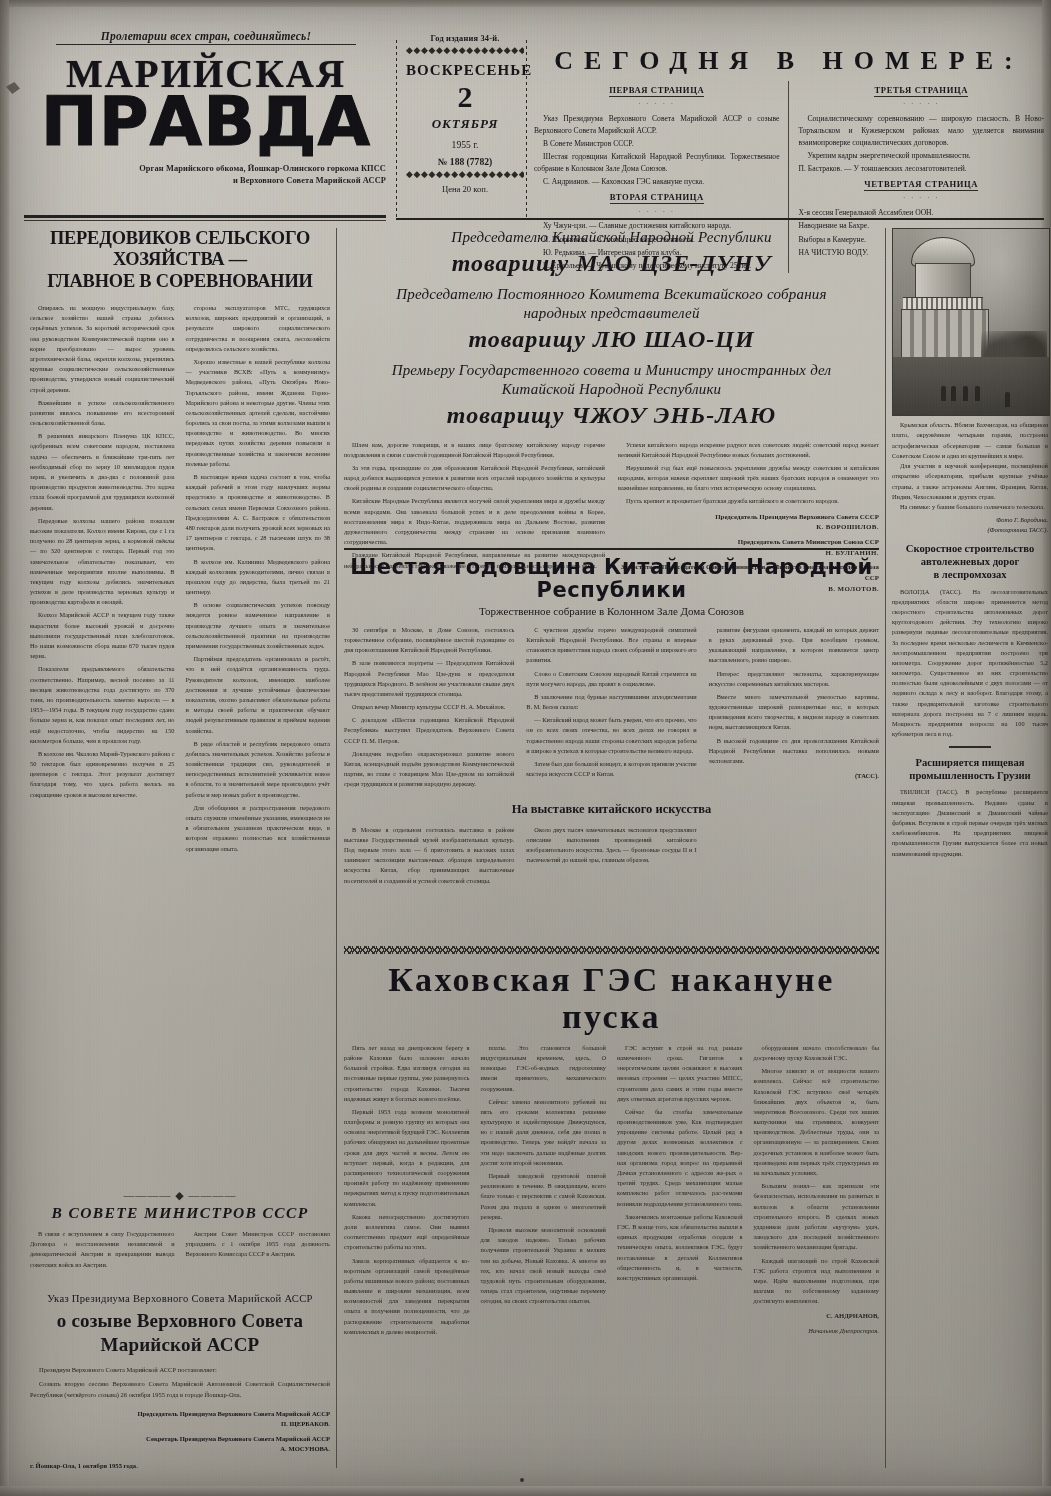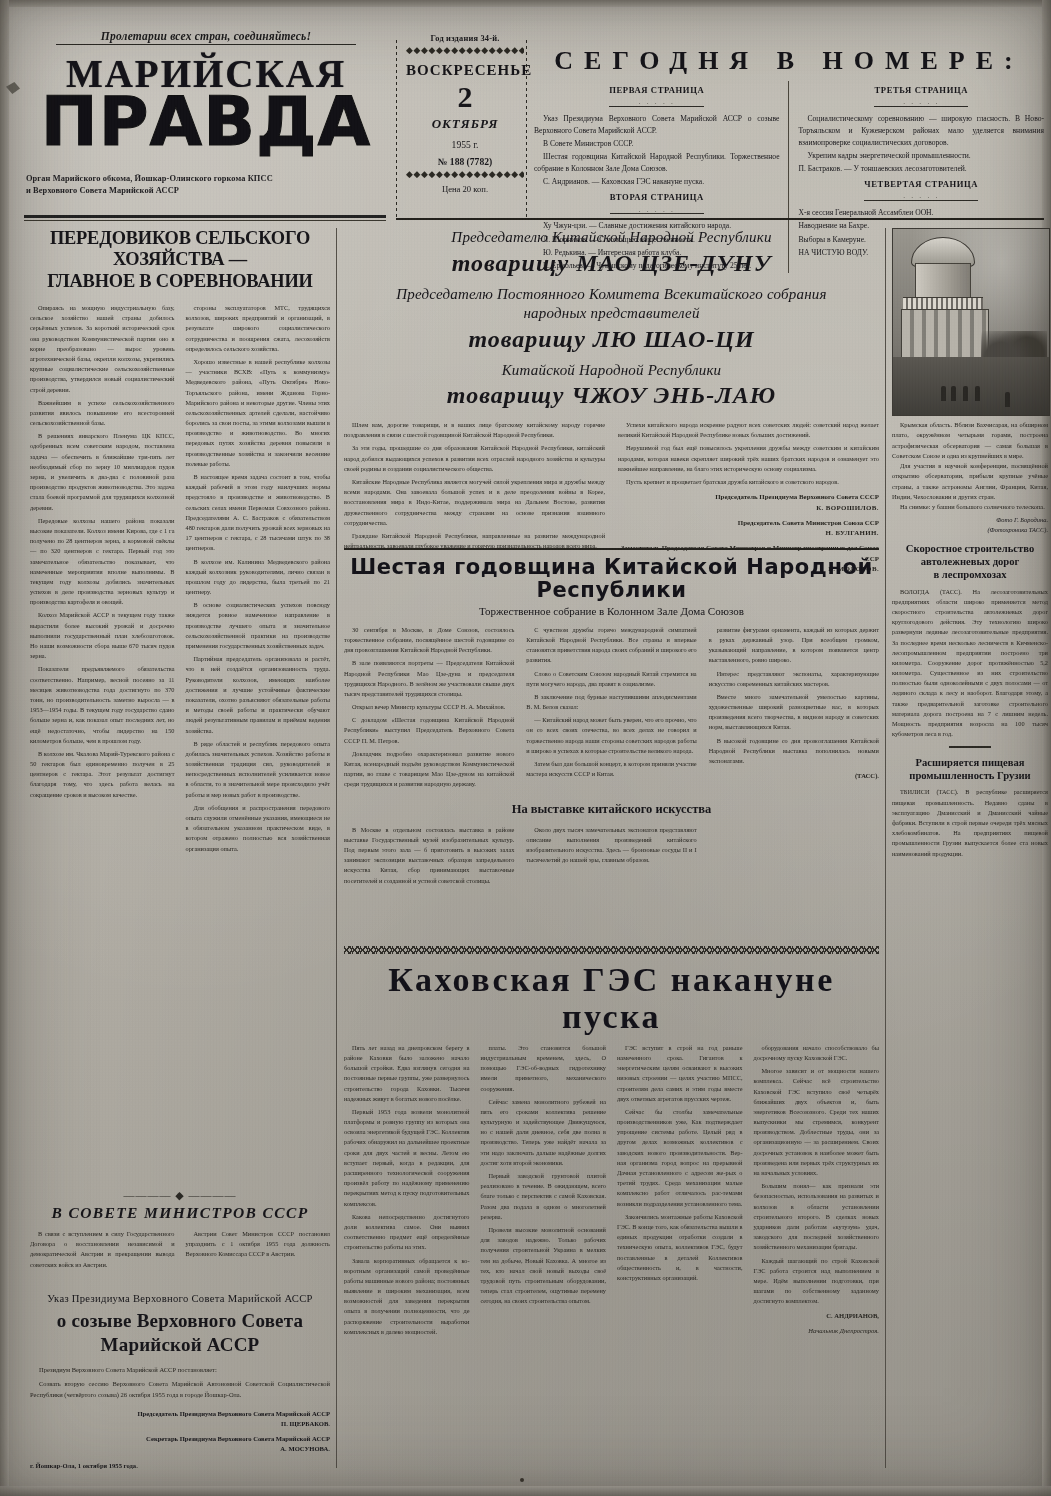--- a/index.html
+++ b/index.html
@@ -47,22 +47,22 @@
     line-height:1;margin-top:9px;color:#15141a;
     text-shadow:0 0 1px rgba(0,0,0,.55);
   }
   .title-pravda{
     font-family:"DejaVu Sans", sans-serif;
     font-weight:bold;font-size:68px;letter-spacing:1px;text-align:center;
     line-height:.92;margin-top:-2px;color:#121116;
     -webkit-text-stroke:1px #111;
   }
   .subtitle{
-    font-size:8.4px;font-weight:bold;text-align:left;line-height:1.45;
-    margin-top:19px;letter-spacing:.1px;color:#201f22;
+    font-size:8.4px;font-weight:bold;text-align:right;line-height:1.45;
+    margin-top:9px;letter-spacing:.1px;color:#201f22;
   }
   .mast-rule{position:absolute;left:10px;top:193px;width:362px;height:3px;background:#222;}
   .mast-rule2{position:absolute;left:10px;top:198px;width:362px;height:1px;background:#3a372f;}
 
   
   .datebox{position:absolute;left:392px;top:12px;width:118px;text-align:center;}
   .dt-year{font-size:8.4px;font-weight:bold;letter-spacing:.2px;}
   .dot-rule{
     font-size:9px;letter-spacing:.6px;line-height:8px;overflow:hidden;height:9px;
     color:#2b2923;margin:3px 0;
@@ -85,21 +85,21 @@
     font-size:26px;font-weight:bold;text-align:center;letter-spacing:11px;
     line-height:1;margin-bottom:7px;color:#151419;
   }
   .cont-cols{display:flex;gap:10px;}
   .cont-col{flex:1;font-size:7.6px;line-height:1.55;text-align:justify;}
   .cont-col.left{padding-right:8px;border-right:1px solid #4a463c;}
   .cont-sec{
     text-align:center;font-weight:bold;font-size:8.6px;letter-spacing:.6px;
     margin:3px 0 2px;
   }
-  .cont-sec u{text-decoration:none;border-bottom:1.2px solid #2d2b26;padding-bottom:11px;}
+  .cont-sec u{text-decoration:none;border-bottom:1.2px solid #2d2b26;padding-bottom:1px;}
   .cont-sec-dec{text-align:center;font-size:7px;letter-spacing:2px;margin-bottom:3px;color:#3a382f;}
   .cont-item{margin:1.5px 0;text-indent:9px;}
   .cont-item.nb{text-indent:0;}
   .hdr-rule{position:absolute;left:382px;top:196px;width:648px;height:2.4px;background:#23211c;}
 
   
   .body-area{position:absolute;left:10px;top:206px;width:1022px;}
 
   .col-rule{position:absolute;width:1px;background:#55514a;}
 
@@ -334,20 +334,21 @@
           </div>
         </div>
       </div>
 
       <div class="greet">
         <div class="greet-l1">Председателю Китайской Народной Республики</div>
         <div class="greet-l2">товарищу МАО ЦЗЕ-ДУНУ</div>
         <div class="greet-l1">Председателю Постоянного Комитета Всекитайского собрания</div>
         <div class="greet-l1">народных представителей</div>
         <div class="greet-l2">товарищу ЛЮ ШАО-ЦИ</div>
+        <div class="greet-l1">Премьеру Государственного совета и Министру иностранных дел</div>
         <div class="greet-l1">Китайской Народной Республики</div>
         <div class="greet-l2">товарищу ЧЖОУ ЭНЬ-ЛАЮ</div>
         <div class="greet-body">
           <div class="gc">
             <p>Шлем вам, дорогие товарищи, и в ваших лице братскому китайскому народу горячие поздравления в связи с шестой годовщиной Китайской Народной Республики.</p>
             <p>За эти годы, прошедшие со дня образования Китайской Народной Республики, китайский народ добился выдающихся успехов в развитии всех отраслей народного хозяйства и культуры своей родины и создании социалистического общества.</p>
             <p>Китайские Народные Республика является могучей силой укрепления мира и дружбы между всеми народами. Она завоевала большой успех и в деле преодоления войны в Корее, восстановления мира в Индо-Китае, поддерживала мира на Дальнем Востоке, развития дружественного сотрудничества между странами на основе признания взаимного сотрудничества.</p>
             <p>Граждане Китайской Народной Республики, направленные на развитие международной нейтральности, завоевали глубокое уважение и горячую признательность народов всего мира.</p>
           </div>
           <div class="gc">

